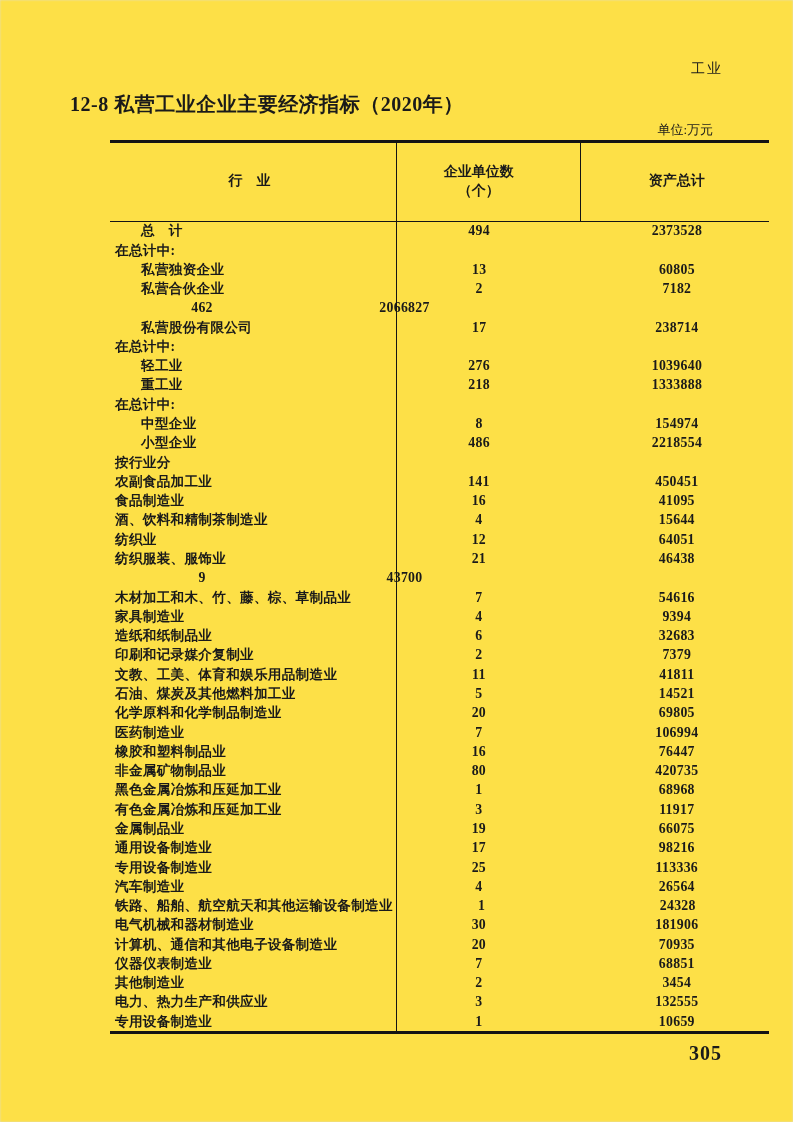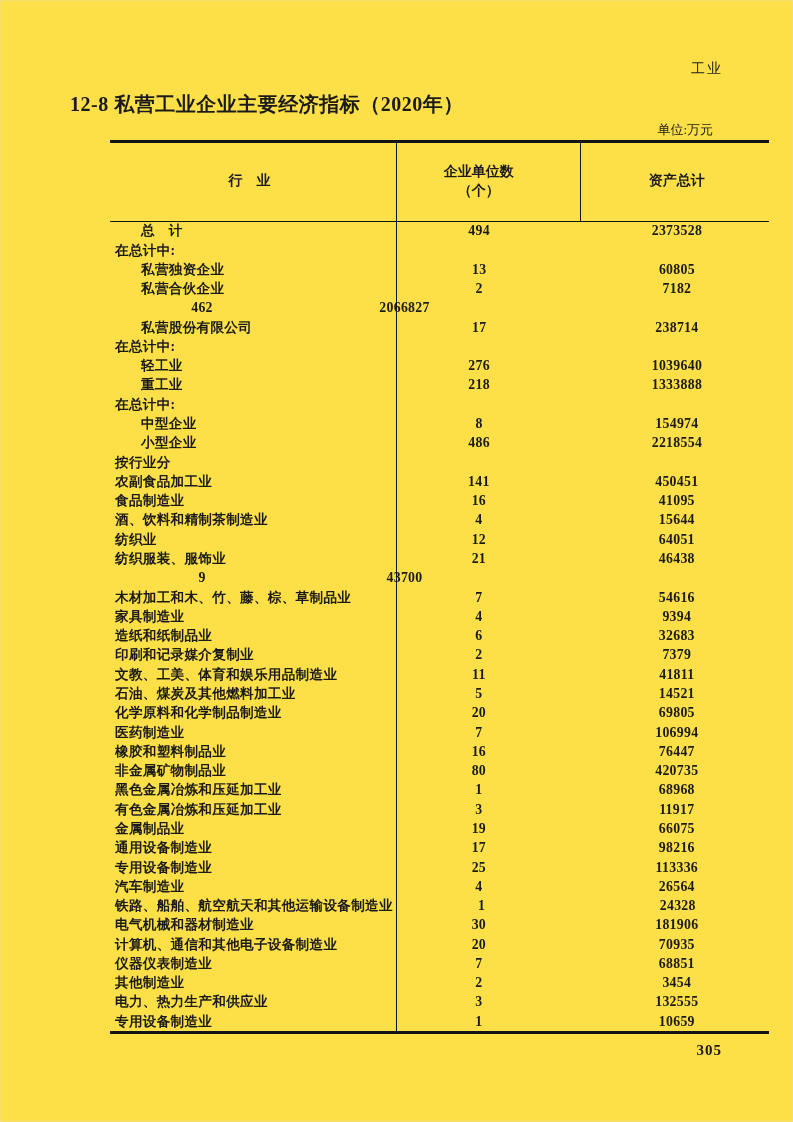--- a/index.html
+++ b/index.html
@@ -47,21 +47,21 @@
     display:flex; align-items:center;
     height:19.285px;
     font-size:13.6px; font-weight:600;
     white-space:nowrap;
   }
   .trow .col-label { padding-left:5px; letter-spacing:0.3px; }
   .trow .col-label.indent { padding-left:31px; }
   .num { font-size:13.8px; font-weight:600; letter-spacing:0.3px; }
   .page-number {
     position:absolute; top:1042px; right:71px;
-    font-size:15px; font-weight:600; letter-spacing:1px;
+    font-size:20px; font-weight:600; letter-spacing:1px;
   }
 </style>
 </head>
 <body>
 
 <div class="page">
 
   <div class="corner-label">工业</div>
 
   <div class="page-title">12-8 私营工业企业主要经济指标（2020年）</div>

